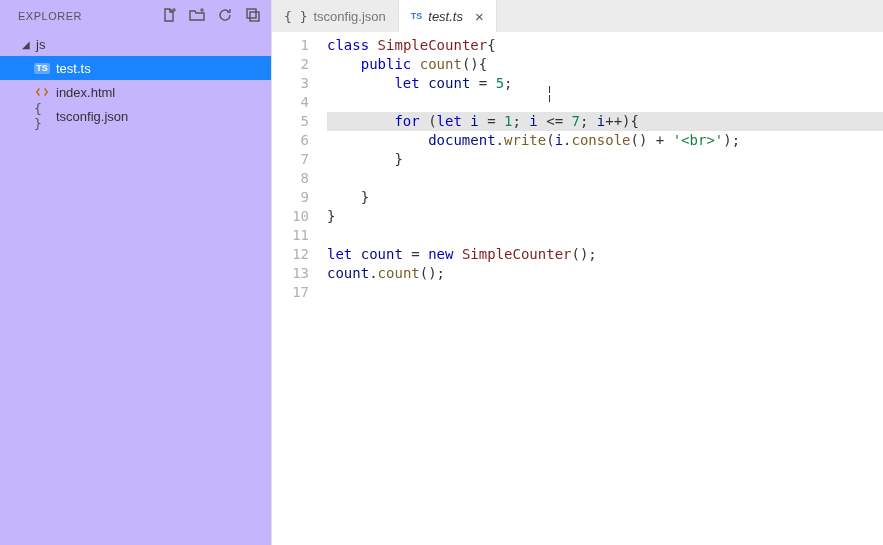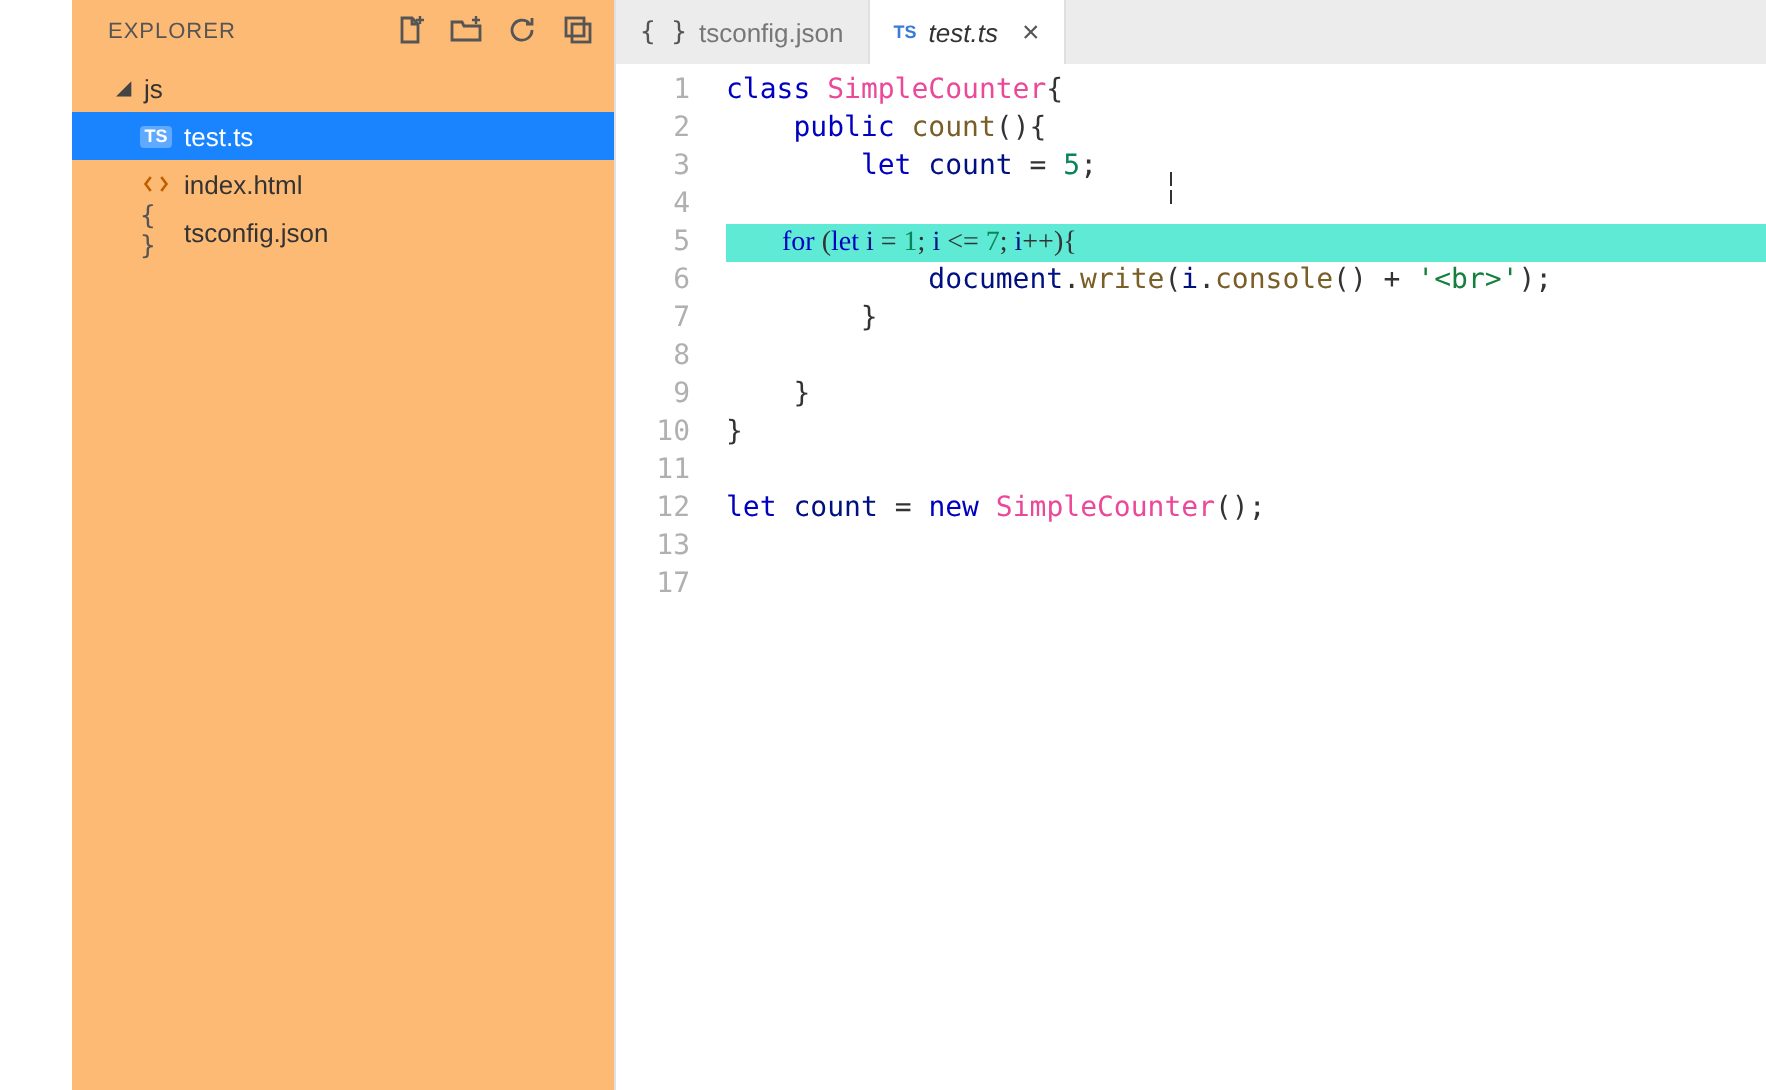--- a/index.html
+++ b/index.html
@@ -8,25 +8,24 @@
       font-size: 13px;
       background: #ffffff;
       color: #333;
       width: 883px;
       height: 545px;
       display: flex;
       overflow: hidden;
     }
     .sidebar {
       width: 272px;
-      background: #fdba74;
+      background: #c4b5fd;
       border-right: 1px solid #e0e0e0;
       display: flex;
       flex-direction: column;
-      margin-left: 36px;
     }
     .sidebar-header {
       height: 32px;
       display: flex;
       align-items: center;
       justify-content: space-between;
       padding: 0 10px 0 18px;
       font-size: 11px;
       letter-spacing: 0.5px;
       color: #555;
@@ -110,23 +109,23 @@
     .gutter {
       width: 55px;
       text-align: right;
       color: #b0b0b0;
       padding-right: 18px;
       user-select: none;
     }
     .gutter div { height: 19px; }
     .code { flex: 1; position: relative; }
     .code-line { height: 19px; white-space: pre; color: #333; }
-    .code-line.hl { background: #5eead4; font-family: Liberation Serif, serif; }
+    .code-line.hl { background: #e5e5e5; }
     .kw { color: #0000c0; }
-    .typ { color: #ec4899; margin-top: 20px; }
+    .typ { color: #7f1d1d; margin-top: 20px; }
     .fn { color: #795e26; }
     .num { color: #098658; }
     .str { color: #15803d; }
     .id { color: #001080; }
     .op { color: #333; }
     .cursor-caret {
       position: absolute;
       top: 50px;
       left: 222px;
       width: 1px;
@@ -241,16 +240,17 @@
         <div class="code-line"><span class="op">        </span><span class="kw">let</span><span class="op"> </span><span class="id">count</span><span class="op"> = </span><span class="num">5</span><span class="op">;</span></div>
         <div class="code-line"></div>
         <div class="code-line hl"><span class="op">        </span><span class="kw">for</span><span class="op"> (</span><span class="kw">let</span><span class="op"> </span><span class="id">i</span><span class="op"> = </span><span class="num">1</span><span class="op">; </span><span class="id">i</span><span class="op"> &lt;= </span><span class="num">7</span><span class="op">; </span><span class="id">i</span><span class="op">++){</span></div>
         <div class="code-line"><span class="op">            </span><span class="id">document</span><span class="op">.</span><span class="fn">write</span><span class="op">(</span><span class="id">i</span><span class="op">.</span><span class="fn">console</span><span class="op">() + </span><span class="str">'&lt;br&gt;'</span><span class="op">);</span></div>
         <div class="code-line"><span class="op">        }</span></div>
         <div class="code-line"></div>
         <div class="code-line"><span class="op">    }</span></div>
         <div class="code-line"><span class="op">}</span></div>
         <div class="code-line"></div>
         <div class="code-line"><span class="kw">let</span><span class="op"> </span><span class="id">count</span><span class="op"> = </span><span class="kw">new</span><span class="op"> </span><span class="typ">SimpleCounter</span><span class="op">();</span></div>
+        <div class="code-line"><span class="id">count</span><span class="op">.</span><span class="fn">count</span><span class="op">();</span></div>
         <div class="cursor-caret"></div>
     </div>
   </div>
 </div>
 
 </body></html>

